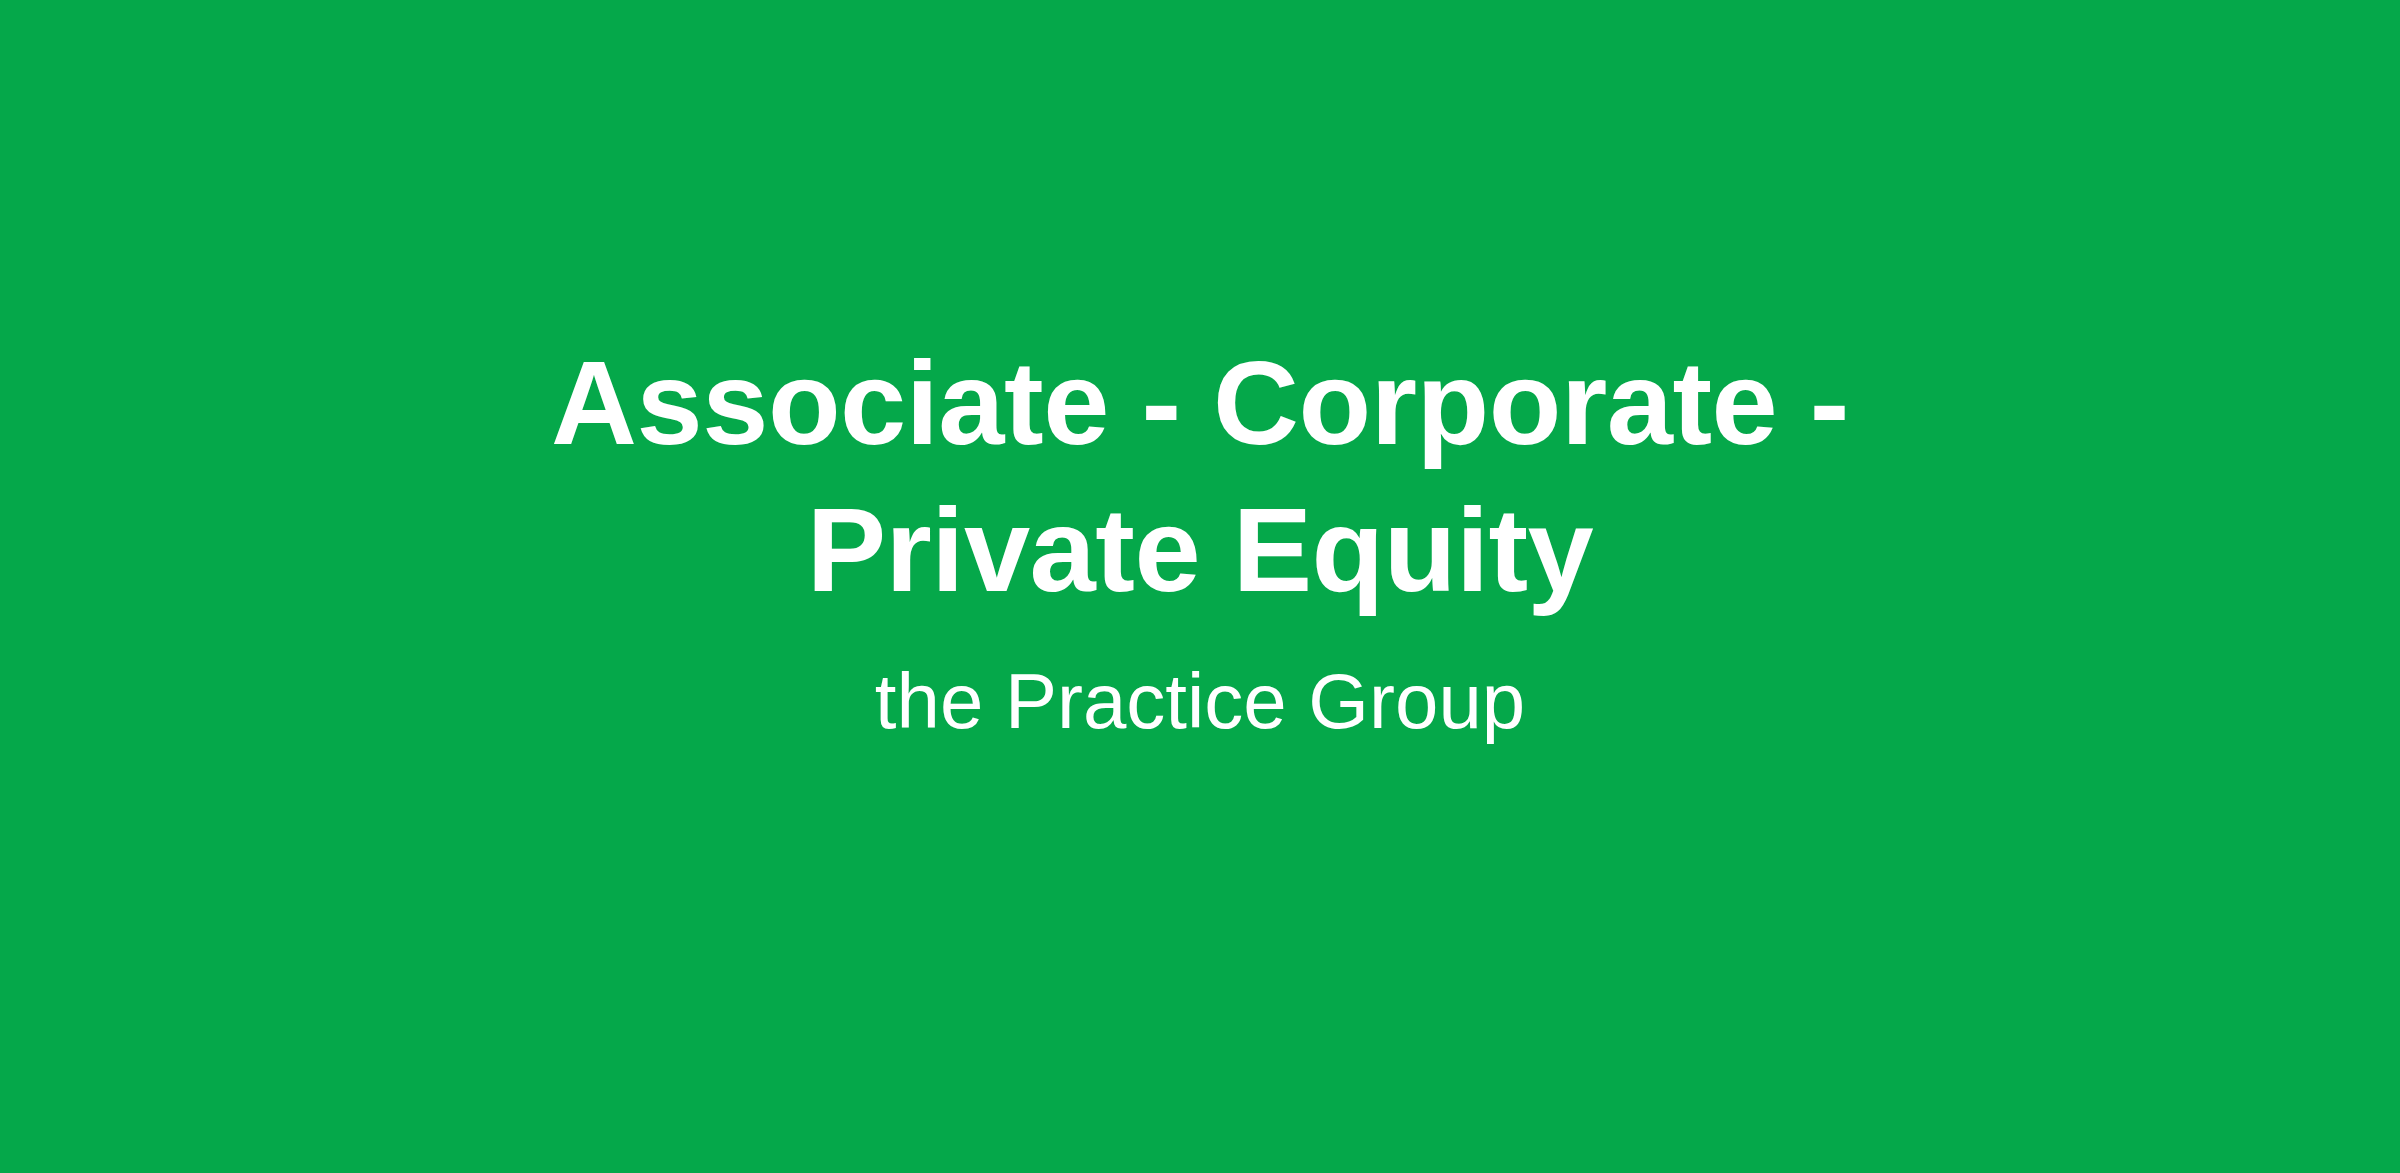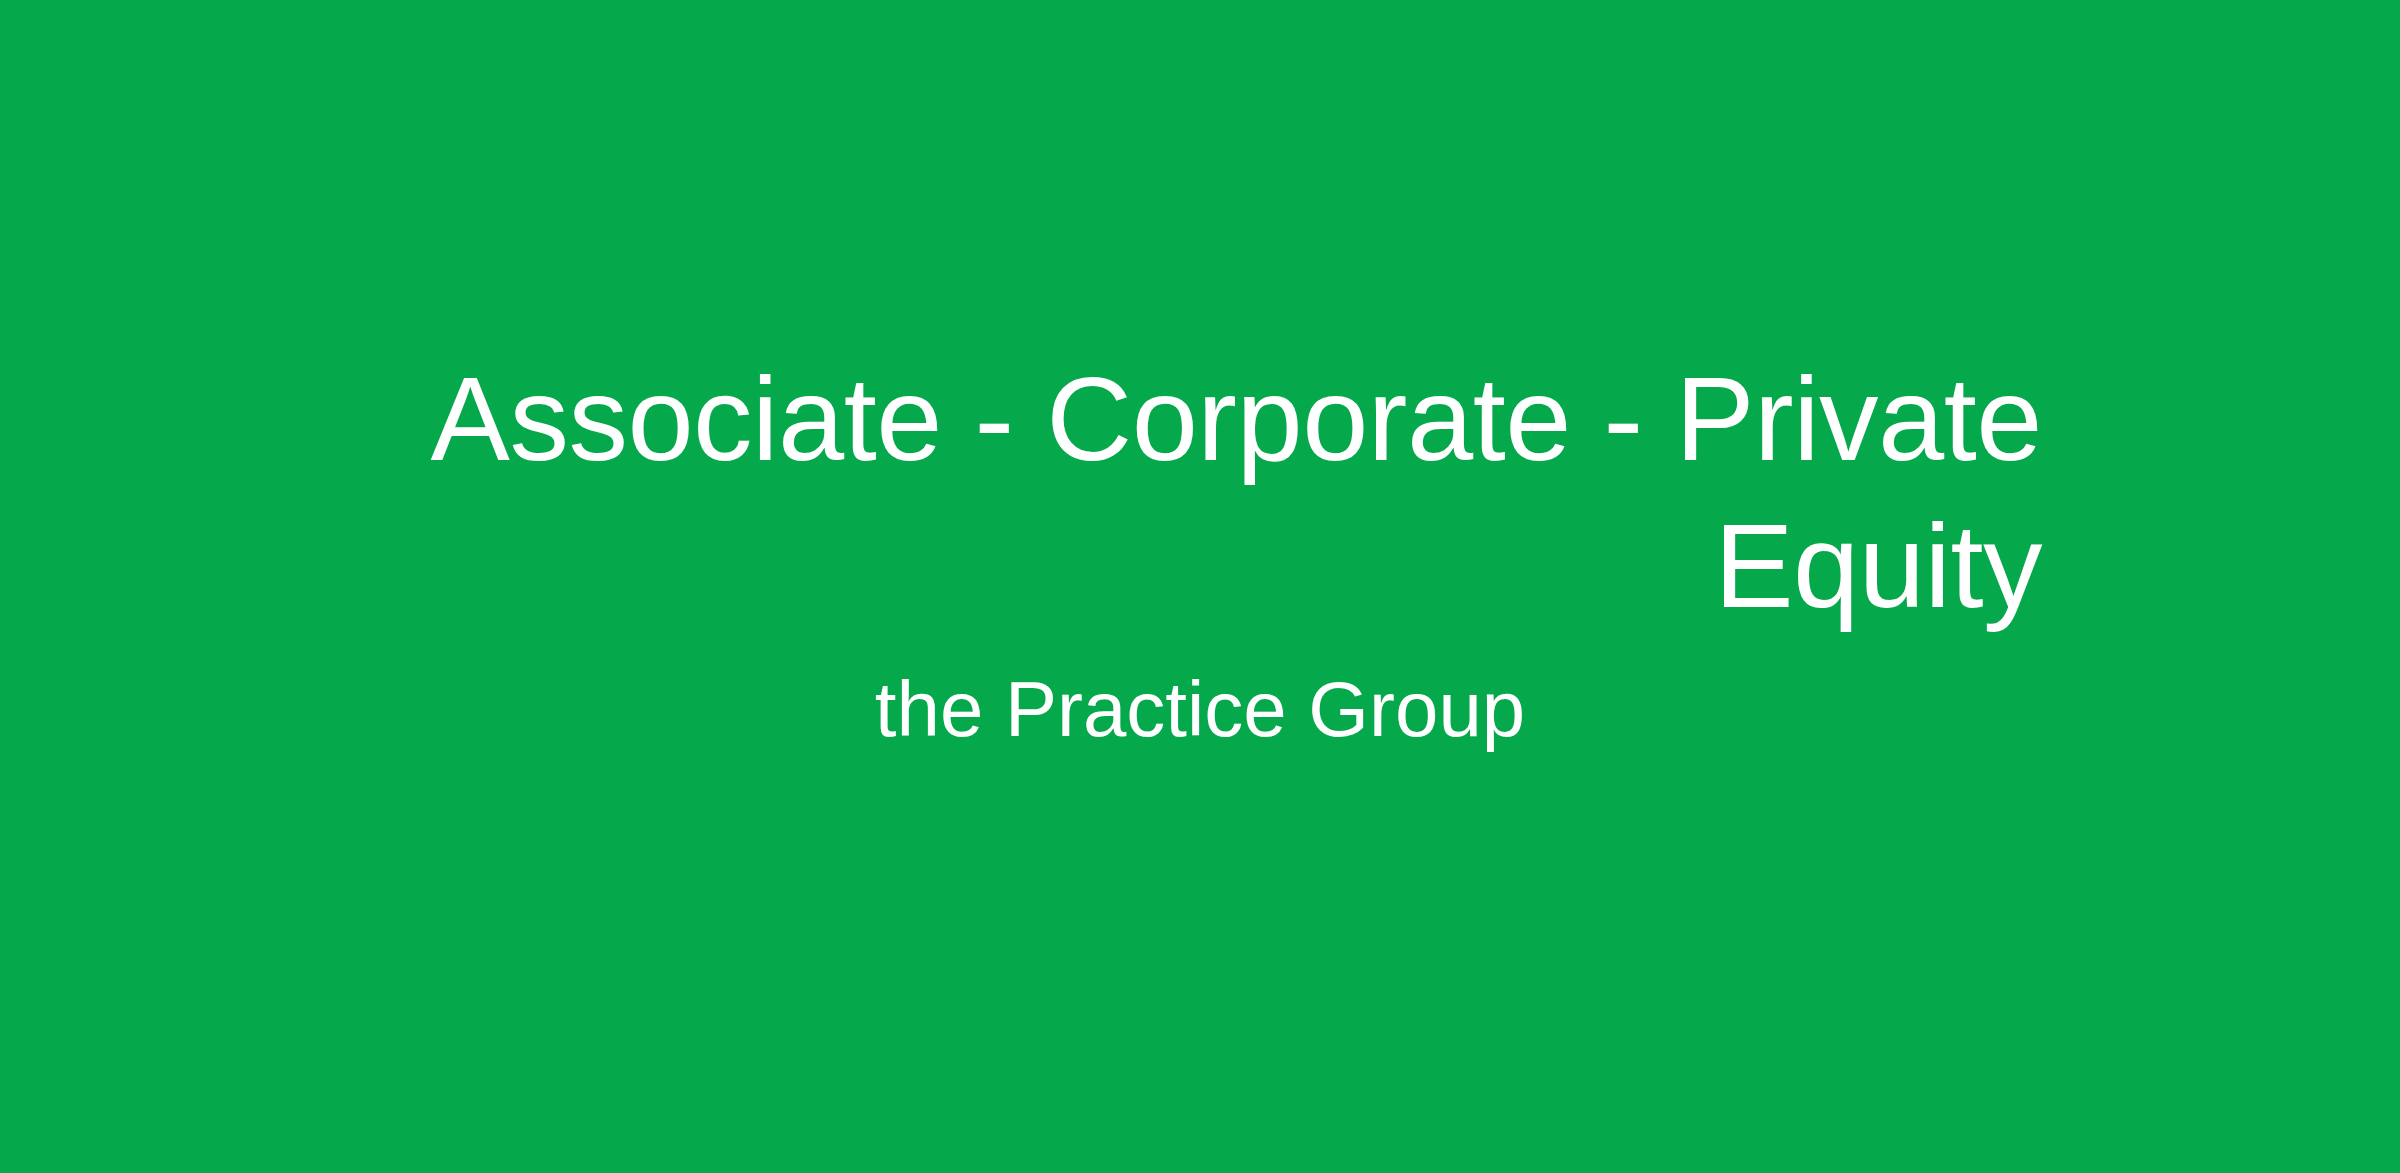--- a/index.html
+++ b/index.html
@@ -35,35 +35,35 @@
   .hero-inner {
     width: 1700px;
     max-width: 100%;
     display: flex;
     flex-direction: column;
     align-items: center;
   }
 
   
   .hero-title {
-    margin: 8px;
+    margin: 0;
     color: #ffffff;
     font-family: "Liberation Sans", sans-serif;
     font-size: 119px;
-    font-weight: 400;
+    font-weight: 700;
     line-height: 147px;
     letter-spacing: -0.5px;
-    text-align: right;
+    text-align: center;
     white-space: normal;
     word-break: normal;
   }
 
   
   .hero-subtitle {
-    margin: 0;
+    margin: 16px;
     padding-top: 14px;
     color: #ffffff;
     font-family: "Liberation Sans", sans-serif;
     font-size: 78px;
     font-weight: 400;
     line-height: 96px;
     letter-spacing: 0px;
     text-align: center;
   }
 </style>

